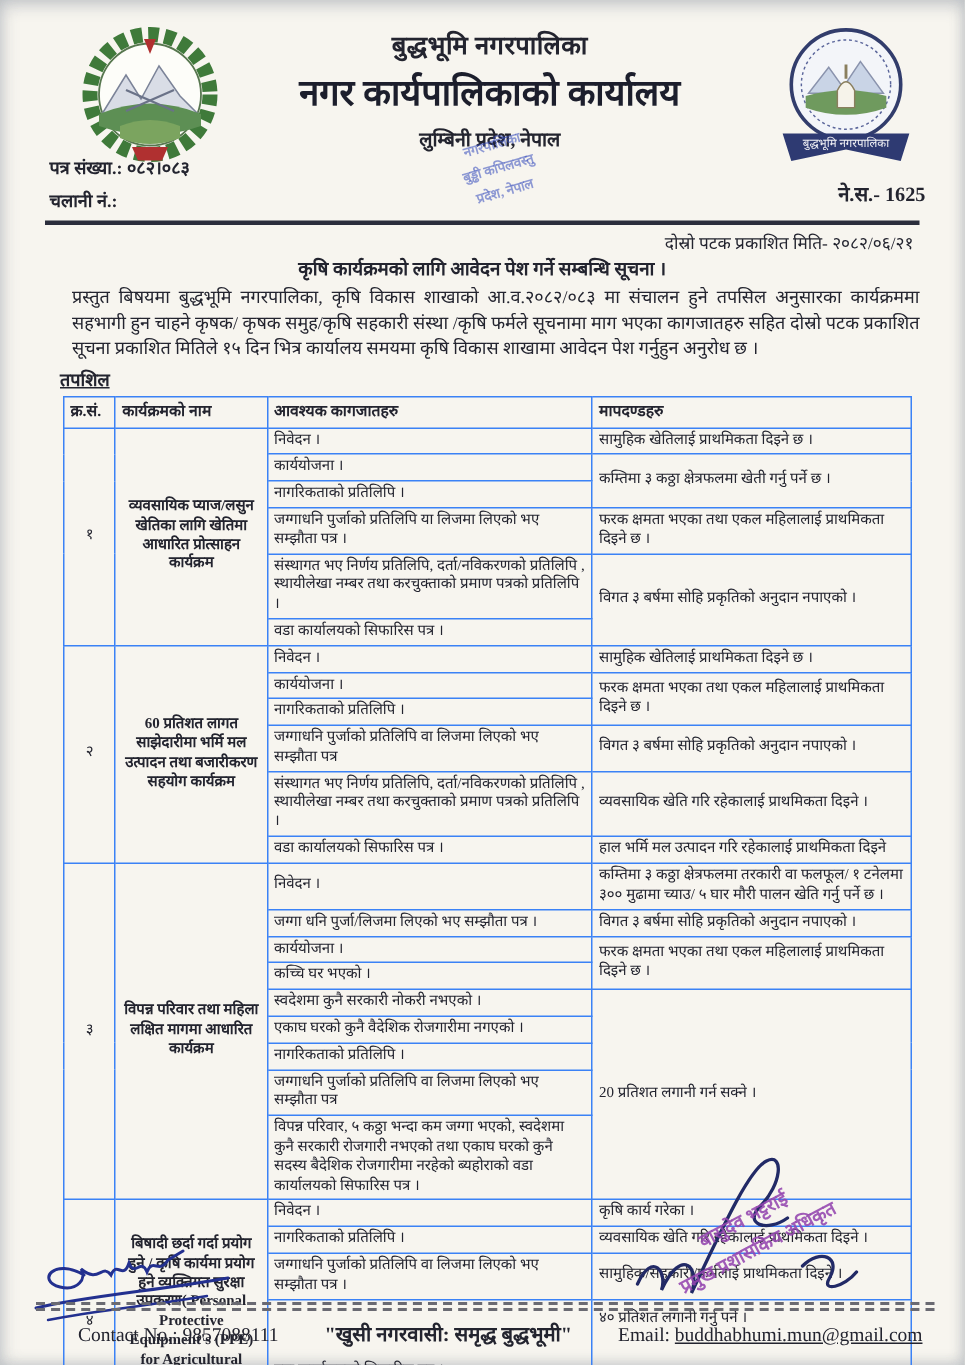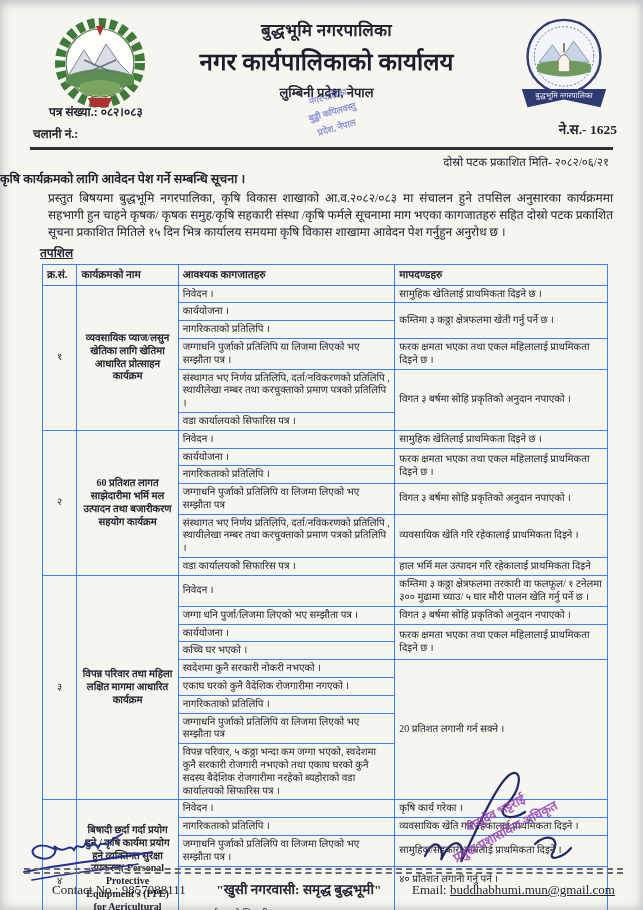--- a/index.html
+++ b/index.html
@@ -11,32 +11,32 @@
   }
   
   .header { position:relative; height:147px; }
   .emblem-left { position:absolute; left:50px; top:14px; width:100px; height:102px; }
   .emblem-right { position:absolute; left:516px; top:12px; width:96px; height:108px; }
   .head-center { position:absolute; left:138px; right:128px; top:18px; text-align:center; }
   .muni  { font-size:17px; font-weight:bold; letter-spacing:.3px; }
   .office{ font-size:24px; font-weight:bold; margin-top:3px; color:#1c1e2c; }
   .addr  { font-size:14px; font-weight:bold; margin-top:3px; }
   .prov  { font-size:13px; font-weight:bold; margin-top:6px; }
-  .letter-no { position:absolute; left:49px; top:103px; font-size:12px; font-weight:bold; }
+  .letter-no { position:absolute; left:33px; top:103px; font-size:12px; font-weight:bold; }
   .chalani   { position:absolute; left:33px; top:125px; font-size:12px; font-weight:bold; }
   .ref-no    { position:absolute; right:26px; top:120px; font-size:13.5px; font-weight:bold; }
   .stamp-blue {
     position:absolute; left:308px; top:88px; transform:rotate(-16deg);
     color:rgba(52,74,188,.55); font-size:9px; font-weight:bold; text-align:center;
     line-height:1.8; pointer-events:none; white-space:nowrap;
   }
   .hr-heavy { margin:0 30px; border-top:3px solid #2b2e3c; }
   
   .date-line { text-align:right; margin:4px 34px 0 0; font-size:11.5px; font-weight:normal; }
-  .subject   { text-align:left; font-size:12.5px; font-weight:bold; margin-top:1px; }
+  .subject   { text-align:center; font-size:12.5px; font-weight:bold; margin-top:1px; }
   .body-para { margin:3px 30px 0 48px; font-size:12px; line-height:1.42; text-align:justify; }
   .tapsil    { margin:3px 0 3px 40px; font-size:12px; font-weight:bold; text-decoration:underline; }
   
   table.notice-table { margin-left:42px; border-collapse:collapse; width:566px; font-size:10px; table-layout:fixed; }
   .notice-table th, .notice-table td { border:1px solid #3b82f6; padding:2px 4px; line-height:1.28; }
   .notice-table th { text-align:left; font-size:10.5px; font-weight:bold; padding:3px 4px; }
   .col-sn{width:34px;} .col-name{width:100px;} .col-doc{width:214px;} .col-crit{width:210px;}
   .sn-cell   { text-align:center; vertical-align:middle; }
   .name-cell { text-align:center; vertical-align:middle; font-weight:bold; }
   .doc-cell  { vertical-align:middle; }

